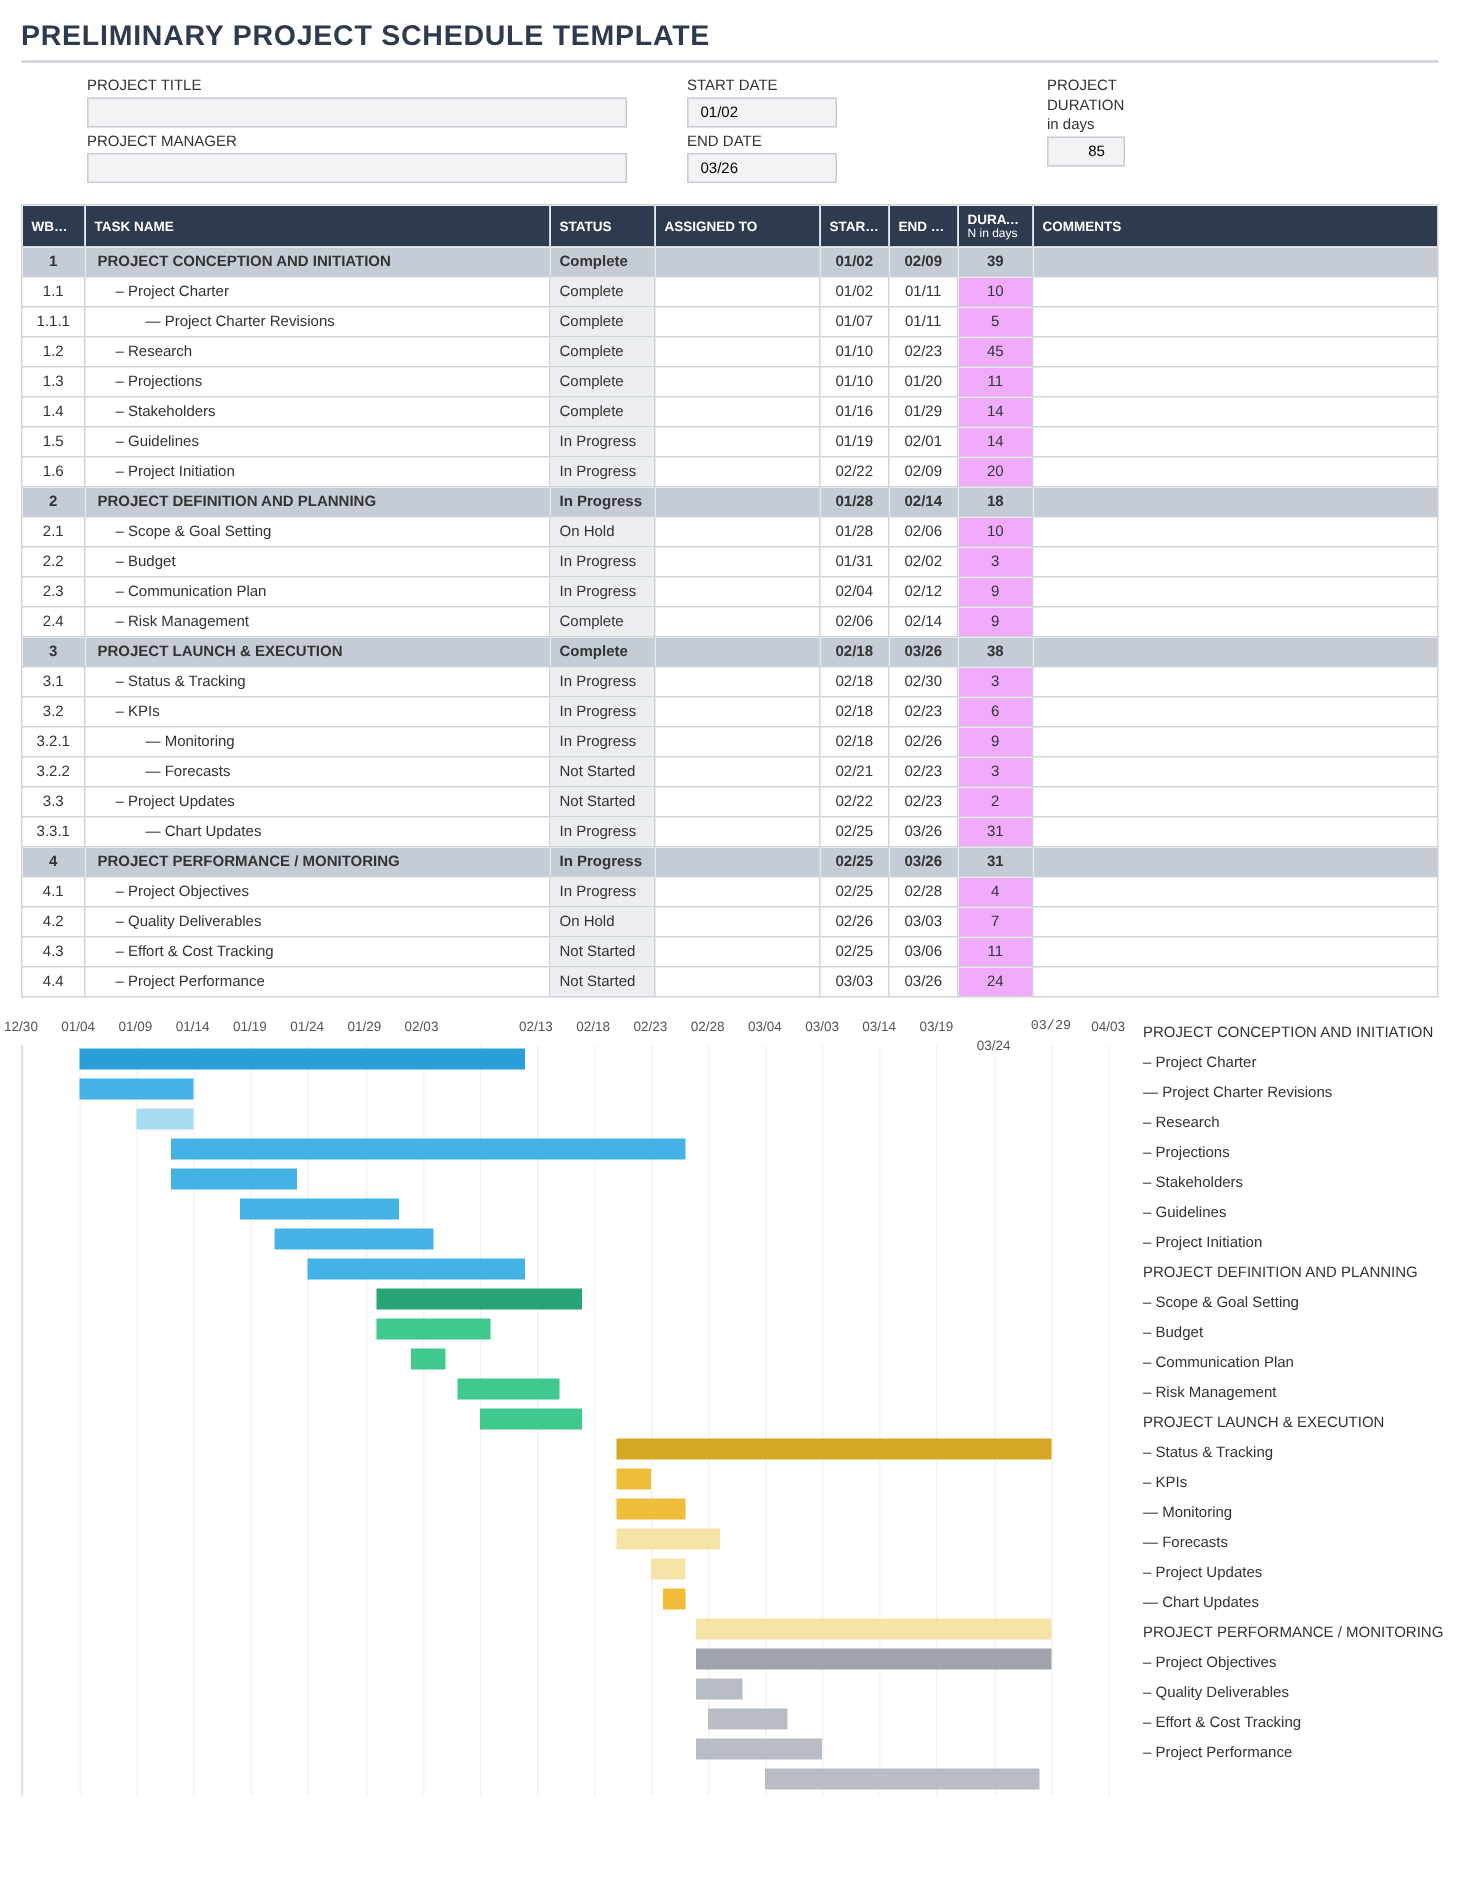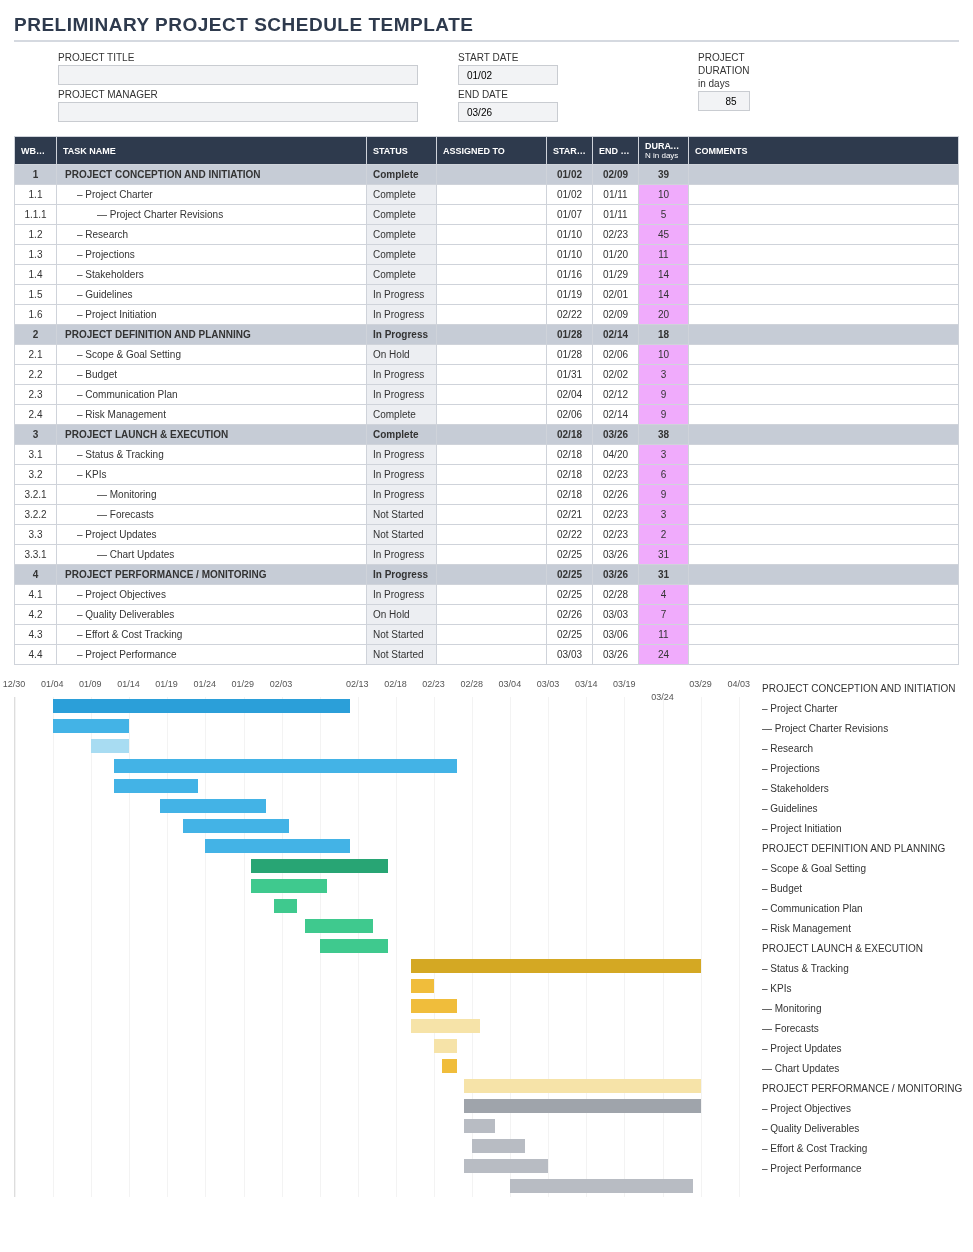--- a/index.html
+++ b/index.html
@@ -335,21 +335,21 @@
         <td class="c-ed">03/26</td>
         <td class="c-dur">38</td>
         <td></td>
       </tr>
       <tr class="row-lvl1">
         <td class="c-wbs">3.1</td>
         <td class="task-name">– Status &amp; Tracking</td>
         <td class="c-stat">In Progress</td>
         <td></td>
         <td class="c-sd">02/18</td>
-        <td class="c-ed">04/20</td>
+        <td class="c-ed">02/30</td>
         <td class="c-dur">3</td>
         <td></td>
       </tr>
       <tr class="row-lvl1">
         <td class="c-wbs">3.2</td>
         <td class="task-name">– KPIs</td>
         <td class="c-stat">In Progress</td>
         <td></td>
         <td class="c-sd">02/18</td>
         <td class="c-ed">02/23</td>
@@ -463,21 +463,21 @@
         <span style="left: 41.2371%; margin-top: 20px;">02/08</span>
         <span style="left: 46.3918%;">02/13</span>
         <span style="left: 51.5464%;">02/18</span>
         <span style="left: 56.701%;">02/23</span>
         <span style="left: 61.8557%;">02/28</span>
         <span style="left: 67.0103%;">03/04</span>
         <span style="left: 72.1649%;">03/03</span>
         <span style="left: 77.3196%;">03/14</span>
         <span style="left: 82.4742%;">03/19</span>
         <span style="left: 87.6289%; margin-top: 13px;">03/24</span>
-        <span style="left: 92.7835%;">03/29</span>
+        <span style="left: 92.7835%; font-family: Liberation Mono, monospace;">03/29</span>
         <span style="left: 97.9381%;">04/03</span>
       </div>
     <div class="gantt-body" id="gantt-body" style="height: 500px;">
       <div class="gantt-grid" id="gantt-grid">
           <div class="vline" style="left: 0%;"></div>
           <div class="vline" style="left: 5.15464%;"></div>
           <div class="vline" style="left: 10.3093%;"></div>
           <div class="vline" style="left: 15.4639%;"></div>
           <div class="vline" style="left: 20.6186%;"></div>
           <div class="vline" style="left: 25.7732%;"></div>

